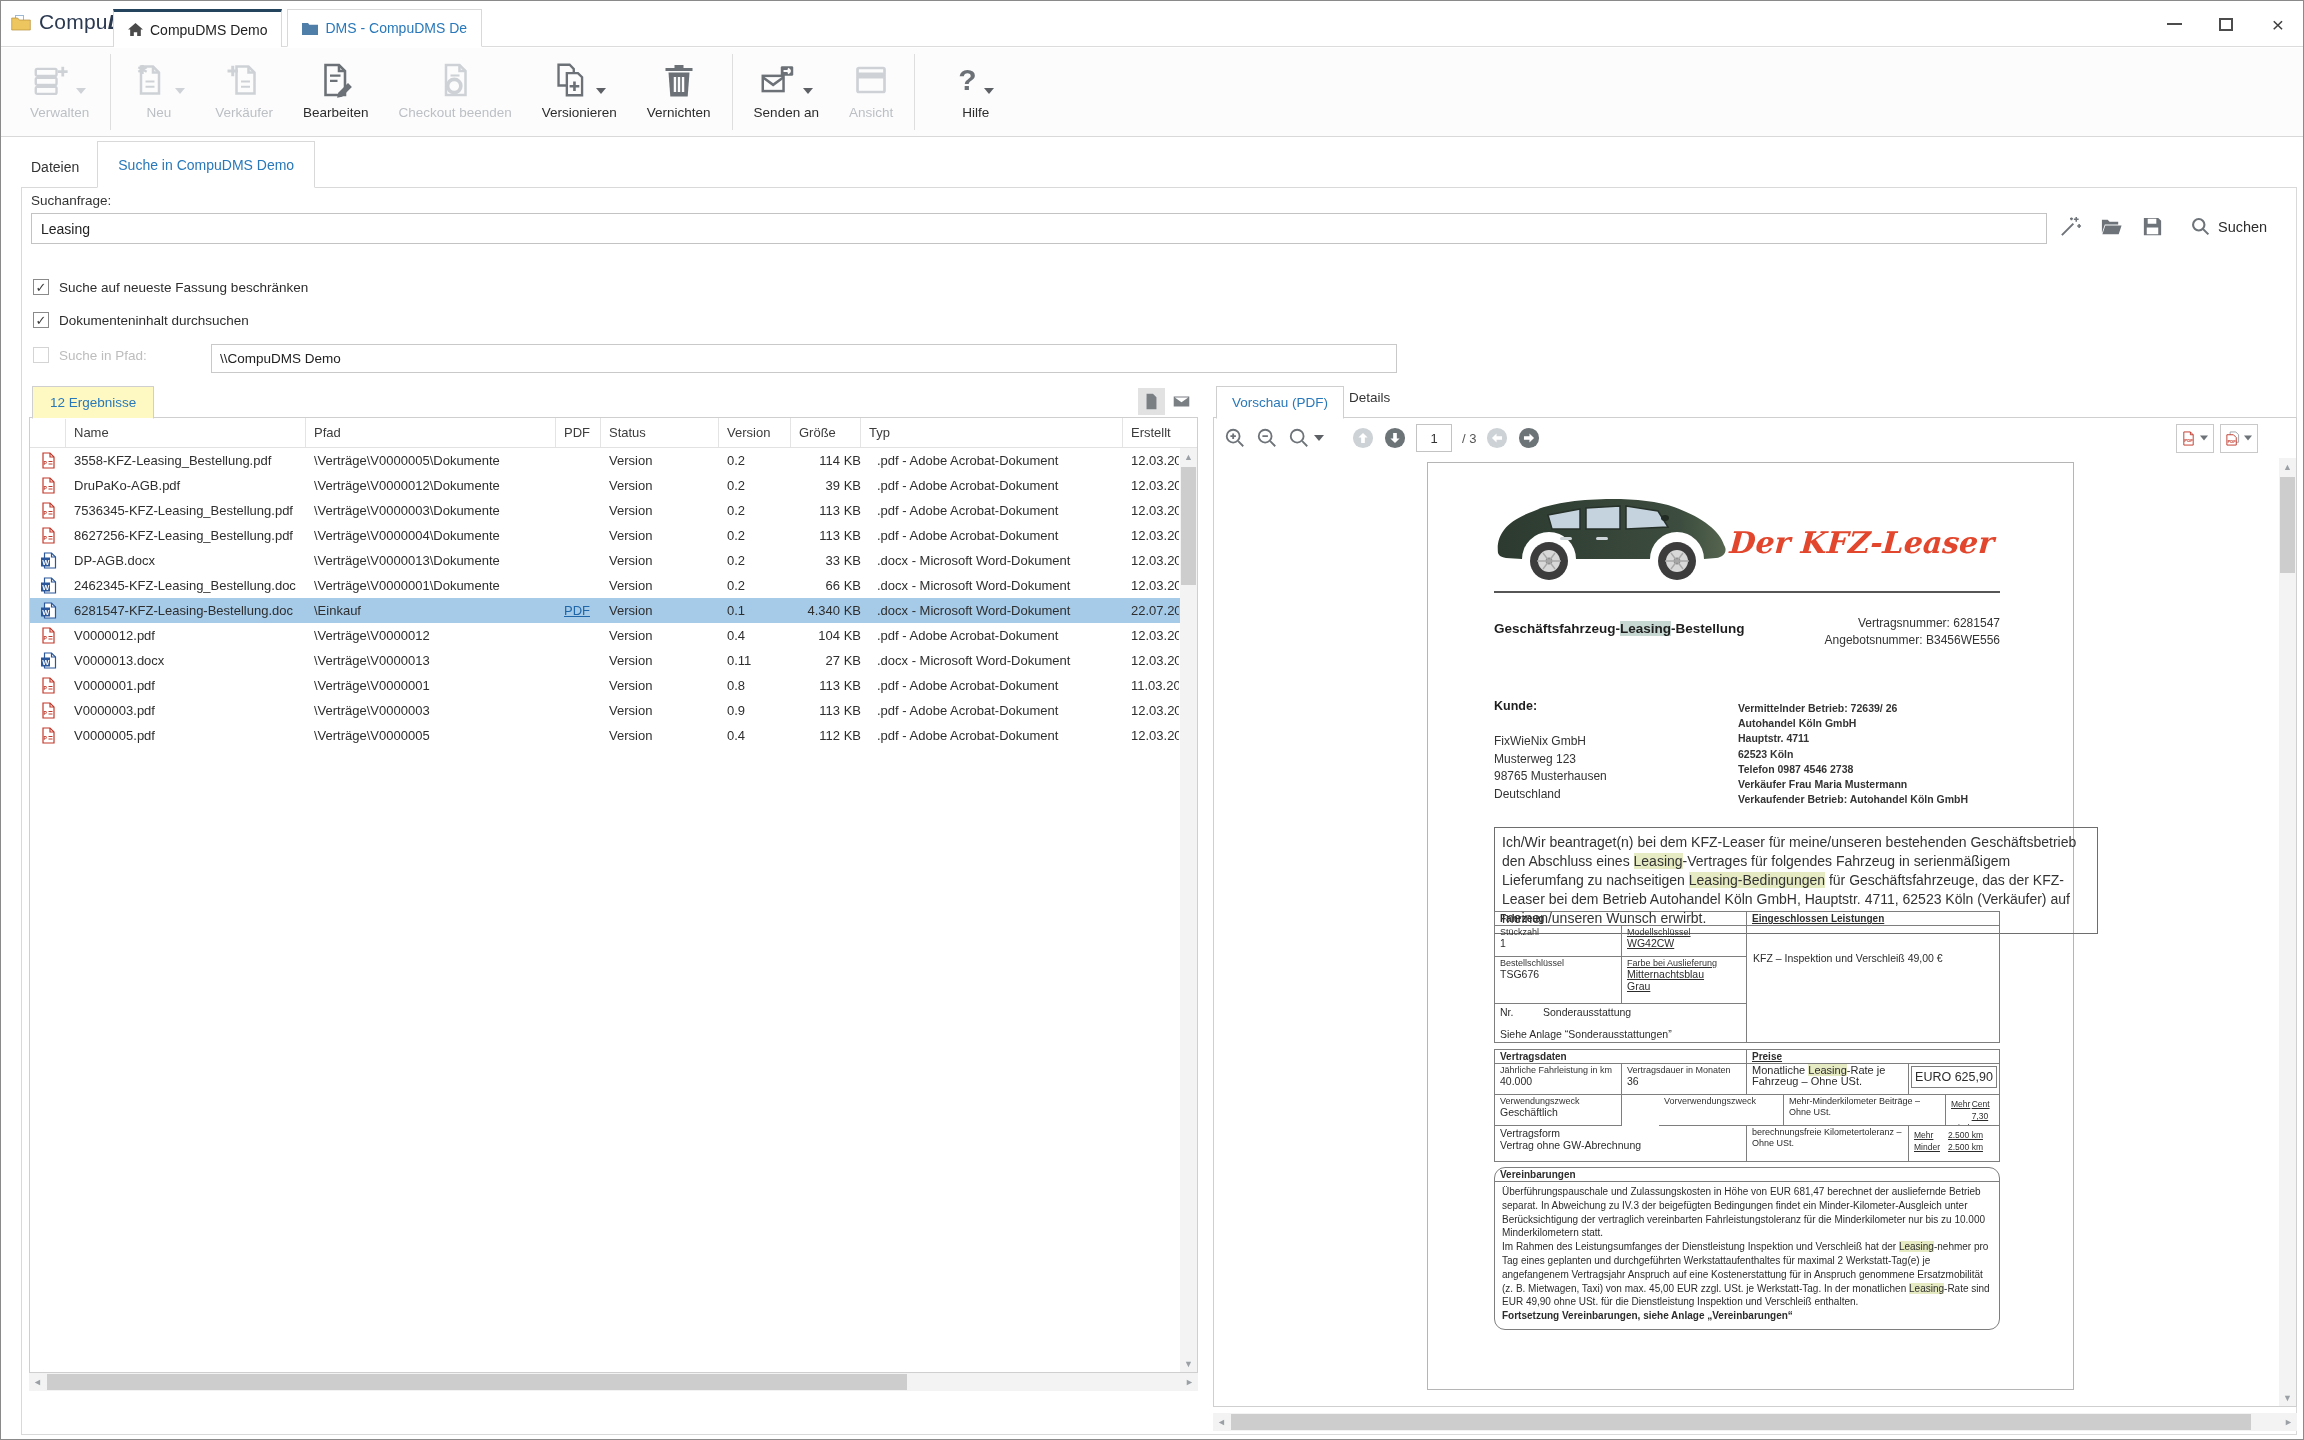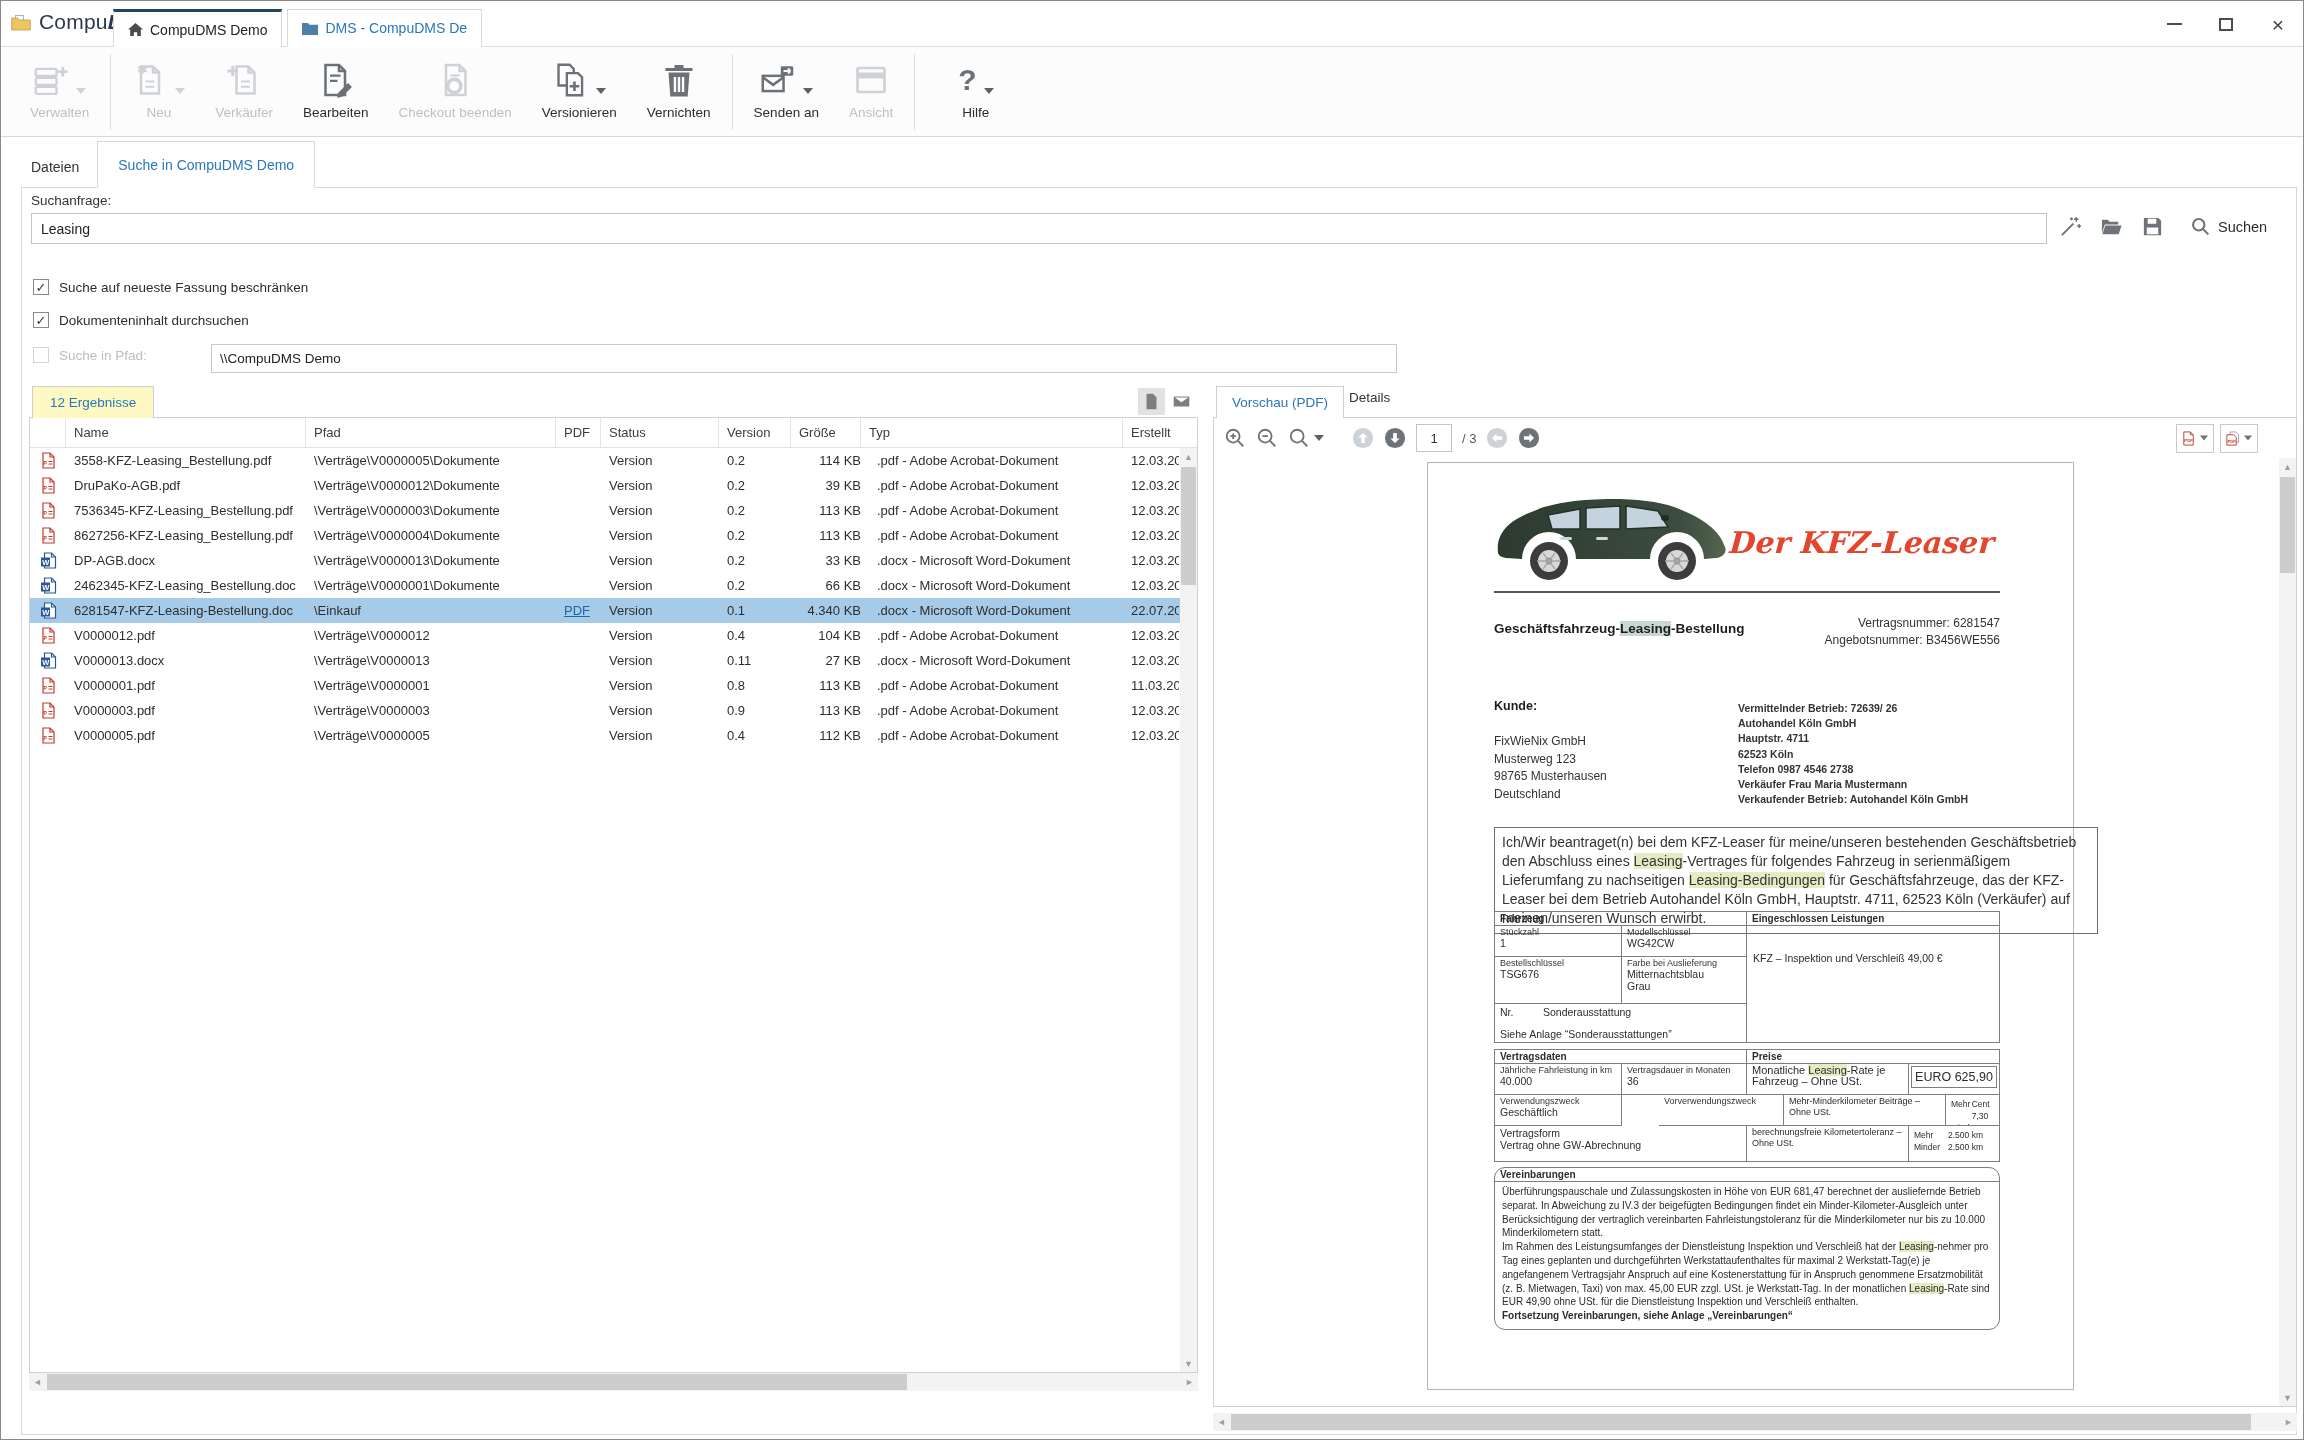--- a/index.html
+++ b/index.html
@@ -107,21 +107,21 @@
   .hrline { position:absolute; left:66px; top:128px; width:506px; height:2px; background:#565656; }
   .doc-title { position:absolute; left:66px; top:158px; font-size:13.5px; font-weight:bold; color:#1e1e1e; }
   .doc-nums { position:absolute; left:300px; top:152px; width:272px; text-align:right; font-size:12px; line-height:17px; color:#333; }
   .kunde { position:absolute; left:66px; top:236px; font-size:12.5px; font-weight:bold; color:#1e1e1e; }
   .custblock { position:absolute; left:66px; top:270px; font-size:12px; line-height:17.5px; color:#333; }
   .dealerblock { position:absolute; left:310px; top:238px; font-size:10.5px; line-height:15.2px; color:#333;font-weight:bold; }
   .introbox { position:absolute; left:66px; top:364px; width:604px; border:1px solid #6e6e6e; padding:5px 7px; font-size:14px; line-height:19px; color:#333; }
   .dtable { position:absolute; left:66px; width:506px; border:1px solid #7e7e7e; font-size:10px; color:#2c2c2c; }
   .drow { display:flex; }
   .dcell { border-right:1px solid #7e7e7e; border-bottom:1px solid #7e7e7e; padding:1px 5px; overflow:hidden; }
-  .dcell:last-child { border-right:none; }
+  .dcell:last-child { border-right:none;text-decoration:underline; }
   .dhead { font-weight:bold; font-size:10px; }
   .dlabel { font-size:9px; color:#333; }
   .dval { font-size:10.5px; }
   .nob { border-bottom:none; }
   .eurobox { margin:2px; border:1px solid #7e7e7e; text-align:center; font-size:12.5px; padding:3px 0; }
   .pairrow { display:flex; font-size:8.5px; line-height:12px; }
   .pairrow .pl { width:34px; }
   .abody { padding:3px 7px 6px 7px; font-size:10px; line-height:13.8px; }
 </style>
 </head>

